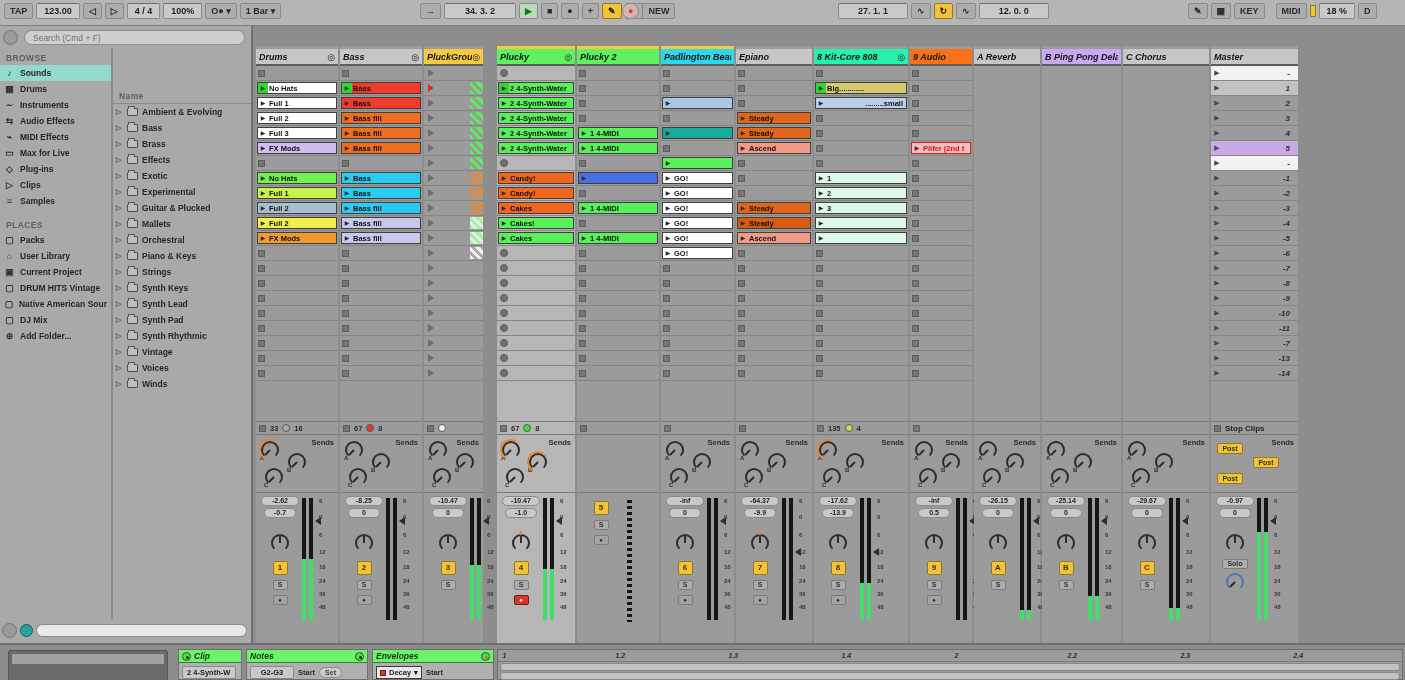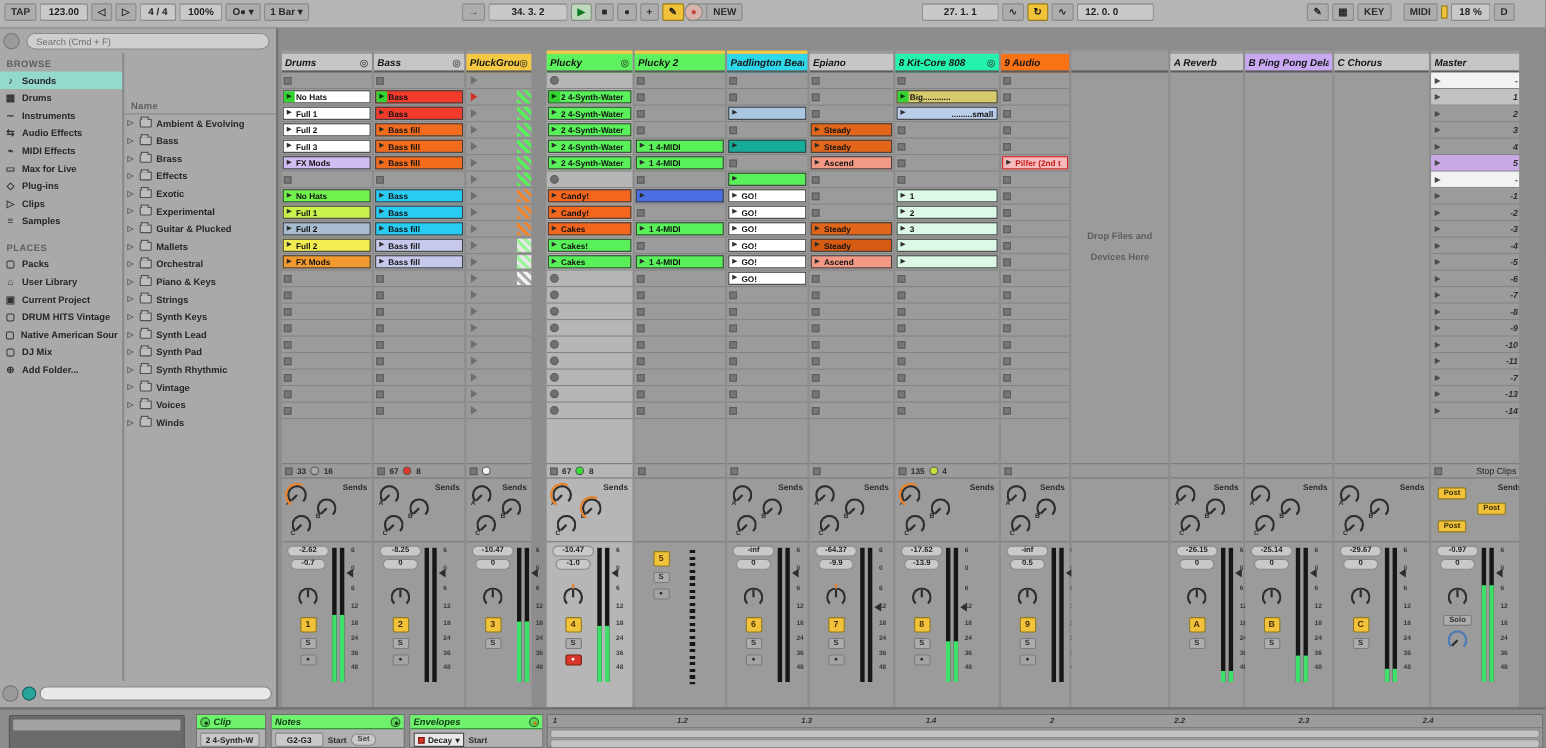--- a/index.html
+++ b/index.html
@@ -74,21 +74,21 @@
   .clbl.ar{text-align:right;padding-right:3px;}
   .slot.scene{padding:0;}
   .splay{flex:none;width:12px;font-size:7px;color:#4a4a4a;text-align:center;}
   .slbl{flex:1;text-align:right;padding-right:8px;font-size:8px;font-weight:bold;font-style:italic;color:#2e2e2e;}
   .drop{height:315px;display:flex;align-items:center;justify-content:center;text-align:center;
     font-size:8.5px;font-weight:bold;color:#5e5e5e;line-height:2.2;padding:0 10px;}
   .fill{flex:1;}
   .tstat{height:14px;flex:none;border-top:1px solid #7a7a7a;border-bottom:1px solid #7a7a7a;
     display:flex;align-items:center;gap:4px;padding-left:3px;font-size:7.5px;font-weight:bold;color:#2c2c2c;}
   .sdot{width:8px;height:8px;border-radius:50%;border:1px solid #5a5a5a;flex:none;}
-  .stoplbl{font-size:8px;font-weight:normal;color:#222;margin-left:27px;}
+  .stoplbl{font-size:8px;font-weight:bold;color:#222;}
   .tsends{height:58px;flex:none;position:relative;border-bottom:1px solid #7a7a7a;}
   .sendlab{position:absolute;top:3px;right:4px;font-size:7.5px;font-weight:bold;color:#2c2c2c;}
   .knob{position:absolute;width:18px;height:18px;}
   .knob::before{content:"";position:absolute;inset:0;border:2px solid #2d2d2d;border-radius:50%;border-bottom-color:transparent;}
   .kptr{position:absolute;left:8px;top:2px;width:2px;height:7px;background:#2d2d2d;
     transform-origin:1px 7px;transform:rotate(-135deg);}
   .knob.pan .kptr{transform:rotate(0deg);}
   .knob.acc::after{content:"";position:absolute;inset:-2px;border:2px solid #e8842e;border-radius:50%;
     border-right-color:transparent;border-bottom-color:transparent;transform:rotate(-15deg);}
   .knob.tick::after{content:"";position:absolute;top:-3px;left:8px;width:2px;height:4px;background:#e8842e;}
@@ -182,21 +182,21 @@
     </div>
     <div class="tgrp" style="left:622px;">
       <span class="tbtn rec-session">●</span>
       <span class="tbtn">NEW</span>
     </div>
     <div class="tgrp" style="left:838px;">
       <span class="disp" style="min-width:70px;text-align:center;">27.  1.  1</span>
       <span class="tbtn">∿</span>
       <span class="tbtn on">↻</span>
       <span class="tbtn">∿</span>
-      <span class="disp" style="min-width:70px;text-align:left;">12.  0.  0</span>
+      <span class="disp" style="min-width:70px;text-align:center;">12.  0.  0</span>
     </div>
     <div class="tgrp" style="left:1188px;">
       <span class="tbtn">✎</span>
       <span class="tbtn">▦</span>
       <span class="tbtn">KEY</span>
       <span class="tbtn" style="margin-left:8px;">MIDI</span>
       <span class="cpu-bar"></span>
       <span class="disp">18 %</span>
       <span class="tbtn">D</span>
     </div>
@@ -1647,31 +1647,20 @@
             <span style="top: 15.96px;">0</span>
             <span style="top: 34.2px;">6</span>
             <span style="top: 51.3px;">12</span>
             <span style="top: 66.12px;">18</span>
             <span style="top: 79.8px;">24</span>
             <span style="top: 93.48px;">36</span>
             <span style="top: 106.02px;">48</span>
           </div>
         </div>
       </div>
-      <div class="tcol" style="width: 88px;">
-        <div class="gbar"></div>
-        <div class="thead"></div>
-        <div class="slots">
-          <div class="drop">Drop Files and Devices Here</div>
-        </div>
-        <div class="fill"></div>
-        <div class="tstat"></div>
-        <div class="tsends"></div>
-        <div class="tmix"></div>
-      </div>
       <div class="tcol" style="width: 66px;">
         <div class="gbar"></div>
         <div class="thead" style="background: rgb(198, 198, 198);">
           <span class="tnm">A Reverb</span>
         </div>
         <div class="slots"></div>
         <div class="fill"></div>
         <div class="tstat"></div>
         <div class="tsends">
           <span class="sendlab">Sends</span>

